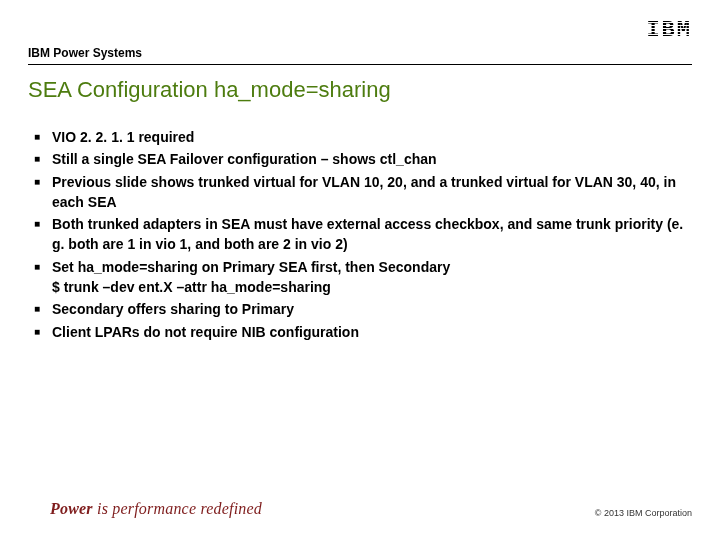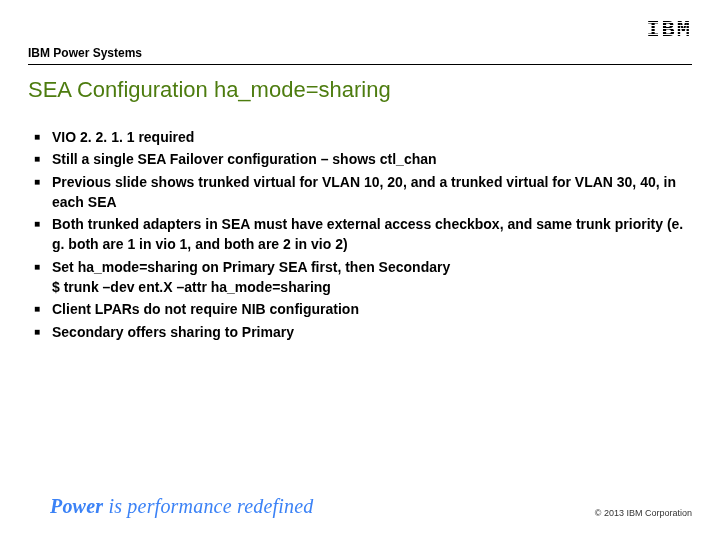--- a/index.html
+++ b/index.html
@@ -8,21 +8,21 @@
   .header { display: flex; align-items: flex-end; justify-content: space-between; border-bottom: 1.5px solid #000; padding-bottom: 4px; margin-bottom: 12px; }
   .header-label { font-size: 12px; font-weight: bold; }
   .ibm-logo { display: flex; gap: 2px; align-items: flex-end; margin-bottom: 18px; }
   .ibm-logo span { font-family: "Courier New", monospace; font-weight: 900; font-size: 22px; color: #000; letter-spacing: 2px; line-height: 1;
     background: repeating-linear-gradient(#000 0 2px, #fff 2px 3px); -webkit-background-clip: text; -webkit-text-fill-color: transparent; background-clip: text; }
   .title { font-size: 22px; font-weight: 400; color: #4d7c0f; margin-bottom: 24px; }
   ul.bullets { list-style: none; padding-left: 6px; }
   ul.bullets > li { position: relative; padding-left: 18px; font-size: 14px; font-weight: bold; line-height: 1.45; margin-bottom: 2px; }
   ul.bullets > li::before { content: "■"; position: absolute; left: 0; top: 0; font-size: 10px; line-height: 20px; }
   .sub { font-weight: bold; }
-  .tagline { position: absolute; bottom: 22px; left: 50px; font-family: Georgia, "Times New Roman", serif; font-style: italic; font-size: 20px; color: #3b82f6; font-weight: 500; letter-spacing: 0.2px; text-align: center; }
+  .tagline { position: absolute; bottom: 22px; left: 50px; font-family: Georgia, "Times New Roman", serif; font-style: italic; font-size: 16px; color: #7f1d1d; font-weight: 500; letter-spacing: 0.2px; text-align: center; }
   .tagline .bold { font-weight: 700; }
   .copyright { position: absolute; bottom: 22px; right: 28px; font-size: 9px; color: #333; margin-top: 30px; }
 </style>
 </head>
 <body>
 
 <div class="slide">
 
   <div class="header">
     <div class="header-label">IBM Power Systems</div>
@@ -32,22 +32,22 @@
   </div>
 
   <div class="title">SEA Configuration ha_mode=sharing</div>
 
   <ul class="bullets">
       <li><span>VIO 2. 2. 1. 1 required</span></li>
       <li><span>Still a single SEA Failover configuration – shows ctl_chan</span></li>
       <li><span>Previous slide shows trunked virtual for VLAN 10, 20, and a trunked virtual for VLAN 30, 40, in each SEA</span></li>
       <li><span>Both trunked adapters in SEA must have external access checkbox, and same trunk priority (e. g. both are 1 in vio 1, and both are 2 in vio 2)</span></li>
       <li><span>Set ha_mode=sharing on Primary SEA first, then Secondary</span><br><span class="sub">$ trunk –dev ent.X –attr ha_mode=sharing</span></li>
+      <li><span>Secondary offers sharing to Primary</span></li>
       <li><span>Client LPARs do not require NIB configuration</span></li>
-      <li><span>Secondary offers sharing to Primary</span></li>
     </ul>
 
   <div class="tagline">
     <span class="bold">Power</span><span> is performance redefined</span>
   </div>
 
   <div class="copyright">© 2013 IBM Corporation</div>
 
 </div>
 

